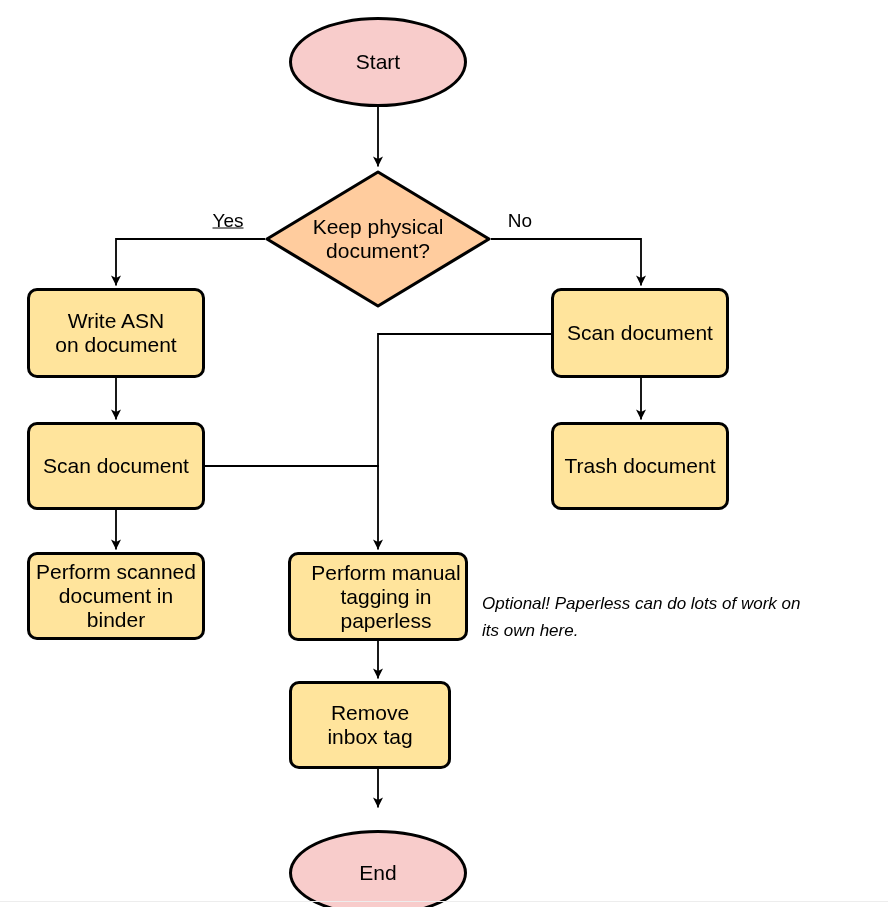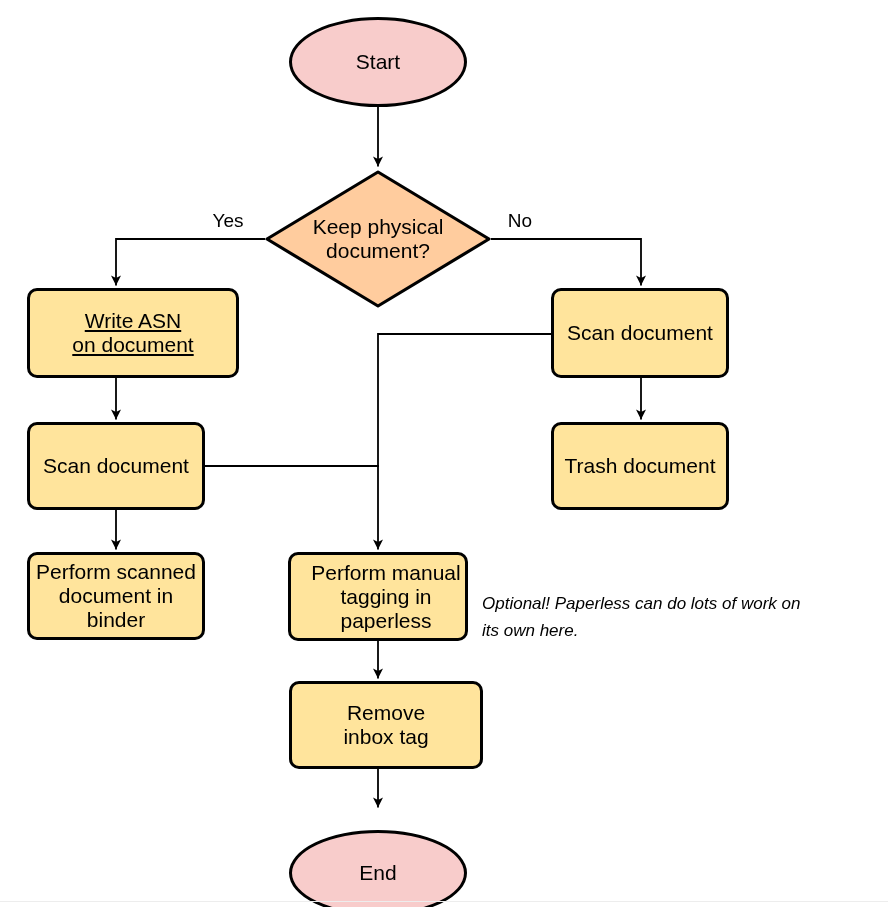--- a/index.html
+++ b/index.html
@@ -13,31 +13,31 @@
   .diamond-shape { fill: var(--decision-fill, #ffcc9e); stroke: var(--stroke, #000); stroke-width: 3.2; stroke-linejoin: round; }
 
   .node { position: absolute; display: flex; align-items: center; justify-content: center;
           text-align: center; font-size: 21px; line-height: 24px; white-space: pre-line; }
   .terminal { background: var(--terminal-fill, #f8cccb); border: 3px solid var(--stroke, #000); border-radius: 50%; }
   .process  { background: var(--process-fill, #ffe49c);  border: 3px solid var(--stroke, #000); border-radius: 10px; }
   .decision-label { background: transparent; }
 
   .node-start   { left: 289px; top: 17px;  width: 178px; height: 90px; }
   .node-decision{ left: 266px; top: 171px; width: 224px; height: 136px; }
-  .node-write-asn  { left: 27px;  top: 288px; width: 212px; height: 90px; text-decoration: underline; }
+  .node-write-asn  { left: 27px;  top: 288px; width: 178px; height: 90px; }
   .node-scan-left  { left: 27px;  top: 422px; width: 178px; height: 88px; }
   .node-archive    { left: 27px;  top: 552px; width: 178px; height: 88px; }
   .node-scan-right { left: 551px; top: 288px; width: 178px; height: 90px; }
   .node-trash      { left: 551px; top: 422px; width: 178px; height: 88px; }
   .node-perform    { left: 288px; top: 552px; width: 180px; height: 89px; padding-left: 16px; }
-  .node-remove     { left: 289px; top: 681px; width: 194px; height: 88px; }
+  .node-remove     { left: 289px; top: 681px; width: 162px; height: 88px; }
   .node-end        { left: 289px; top: 830px; width: 178px; height: 86px; }
 
   .edge-label { position: absolute; font-size: 19px; line-height: 19px; transform: translate(-50%, -50%); }
-  .edge-label-yes { left: 228px; top: 220px; }
+  .edge-label-yes { left: 228px; top: 220px; text-decoration: underline; }
   .edge-label-no  { left: 520px; top: 220px; }
 
   .annotation { position: absolute; left: 482px; top: 590px; font-size: 17px; line-height: 27px;
                 font-style: italic; white-space: pre-line; }
 
   .bottom-divider { position: absolute; left: 0; top: 901px; width: 888px; height: 1px; background: var(--divider, #ededed); }
 </style>
 </head>
 <body>
 

